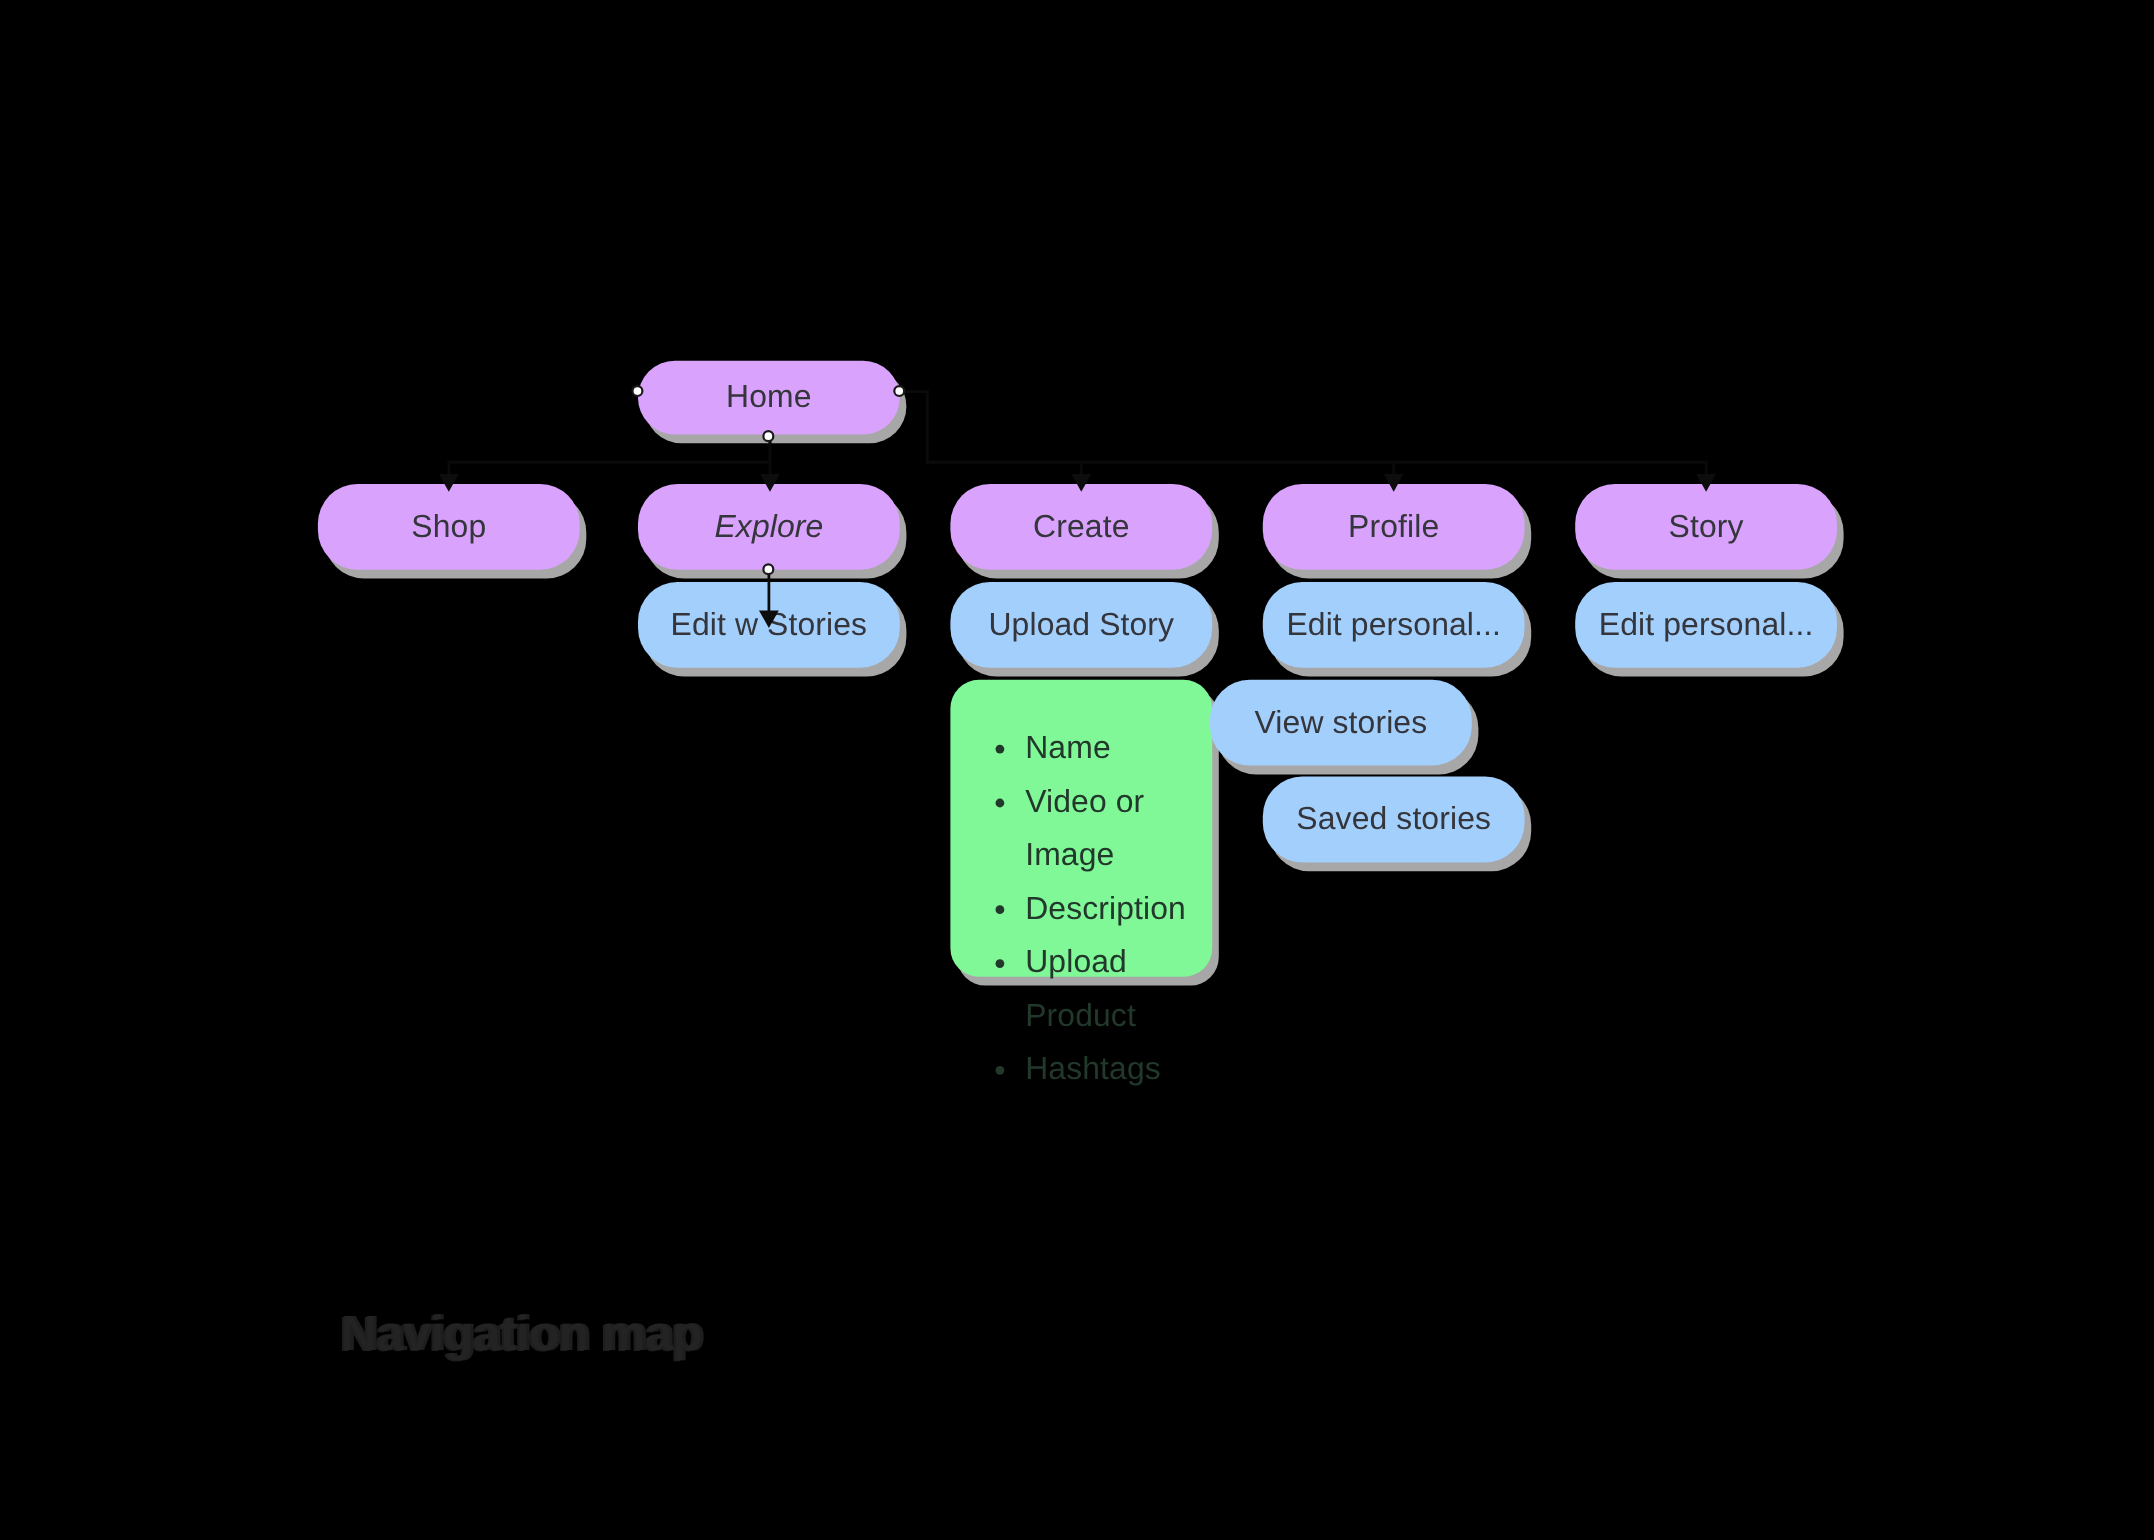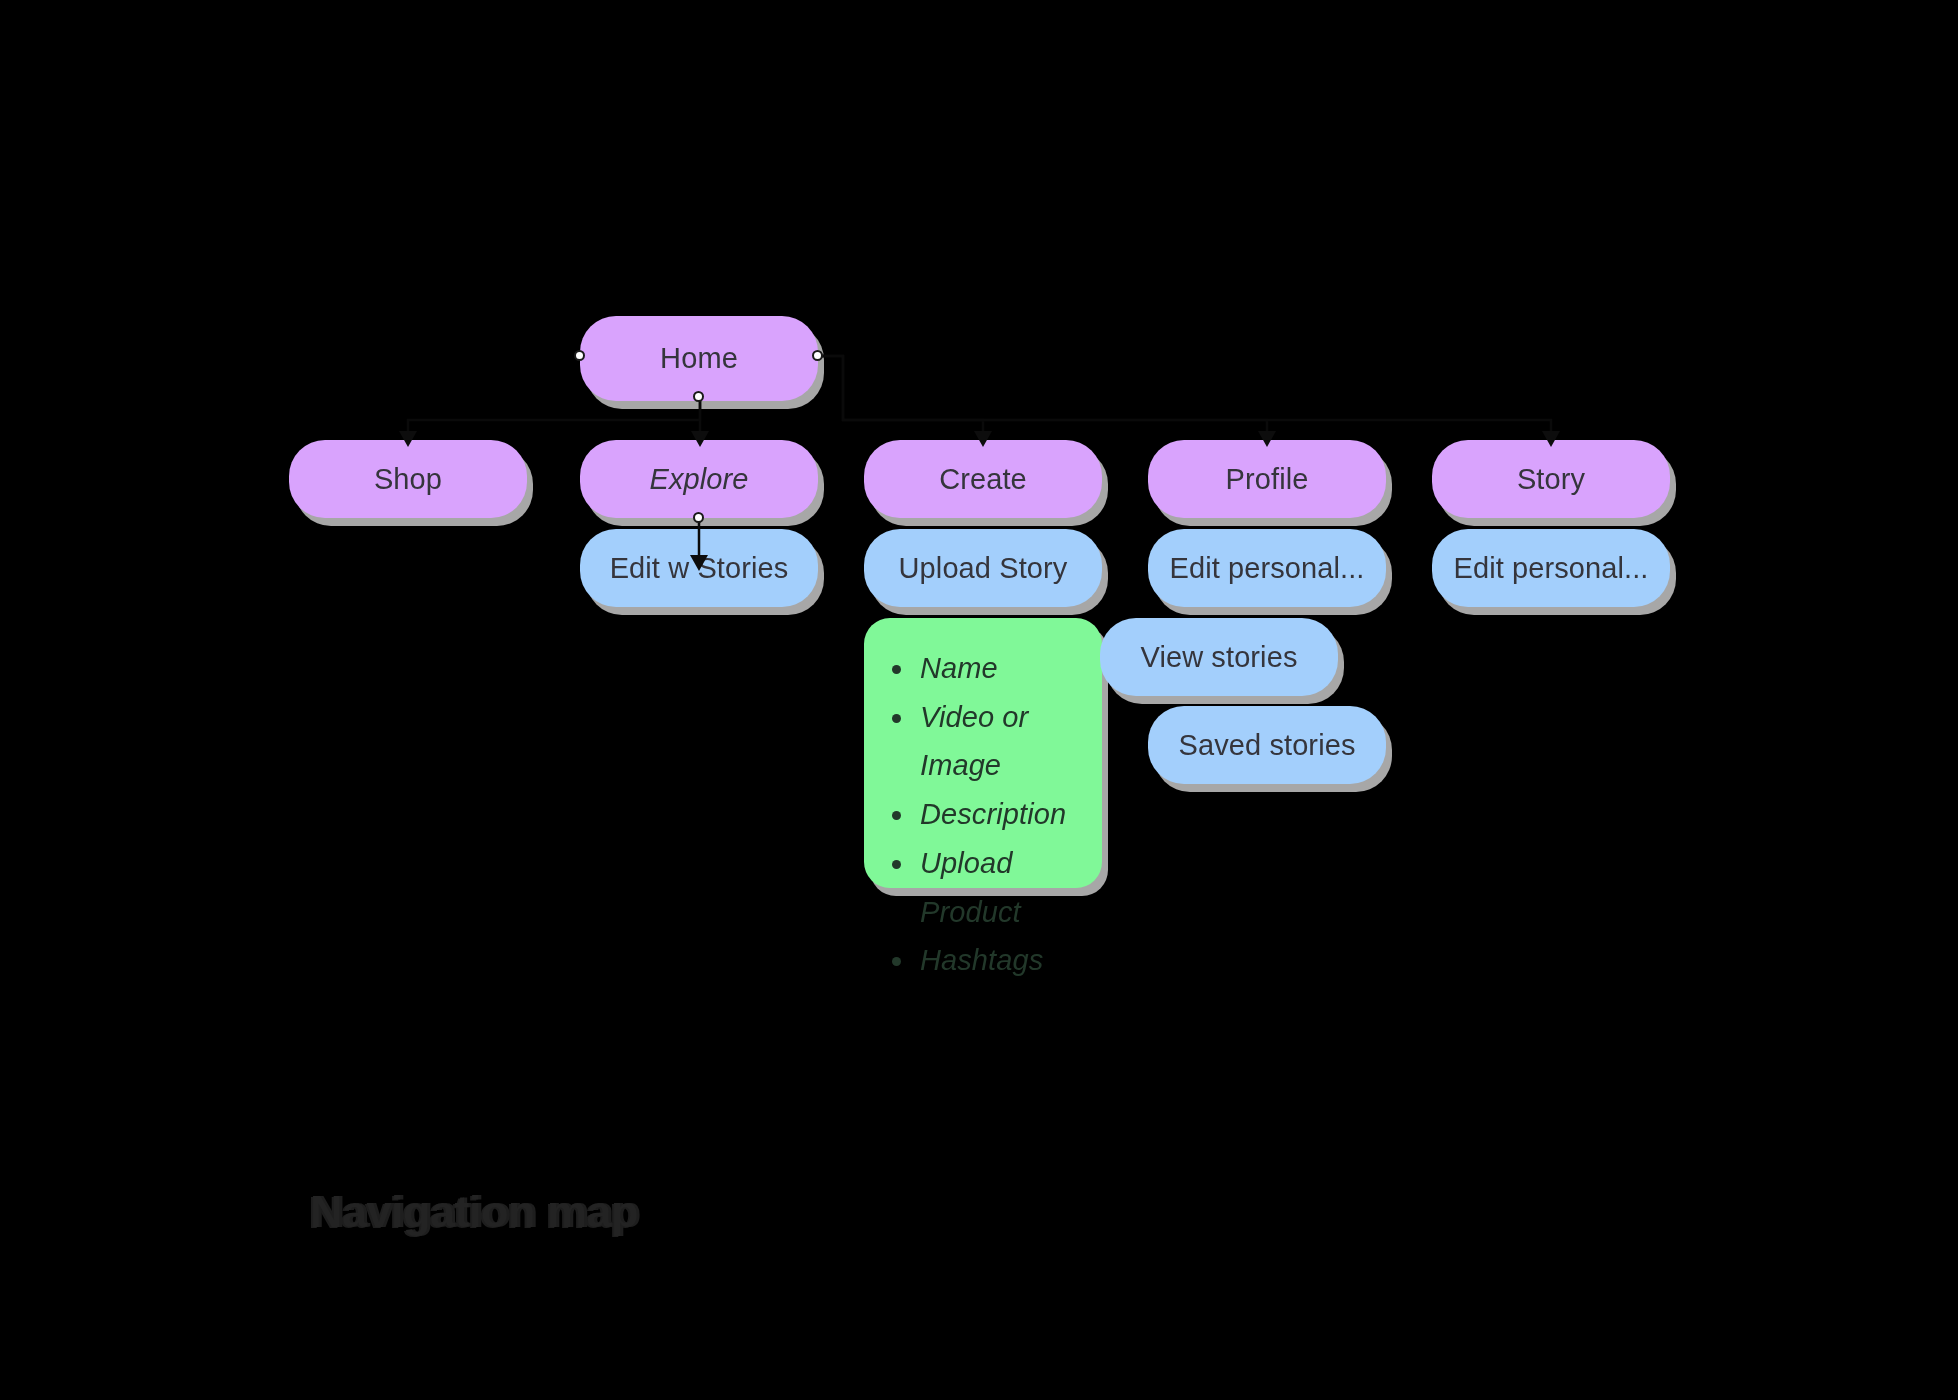--- a/index.html
+++ b/index.html
@@ -51,28 +51,27 @@
     display: block;
     padding: 0 14px;
     white-space: nowrap;
     overflow: hidden;
     text-overflow: ellipsis;
     max-width: 100%;
   }
 
   
   .bullet-list {
-    margin: 0;
+    margin: 12px;
     padding: 26px 18px 22px 52px;
     list-style: disc;
     text-align: left;
     color: #22382a;
     font-size: 29px;
     line-height: 1.68;
-    font-style: italic;
   }
   .bullet-list li { padding-left: 4px; }
 
   
   .handle {
     position: absolute;
     width: 11px;
     height: 11px;
     border-radius: 50%;
     background: #ffffff;
@@ -131,21 +130,21 @@
     <path class="edge-line" d="M 818 356 L 843 356 L 843 420 L 1267 420 L 1267 436"></path>
     <polygon class="arrowhead" points="1267,447 1258,431 1276,431"></polygon>
 
     <path class="edge-line" d="M 818 356 L 843 356 L 843 420 L 1551 420 L 1551 436"></path>
     <polygon class="arrowhead" points="1551,447 1542,431 1560,431"></polygon>
 
     <path class="edge-line" d="M 699 521 L 699 560"></path>
     <polygon class="arrowhead" points="699,571 690,555 708,555"></polygon>
   </svg>
 
-  <div class="node purple" style="left:580px; top:316px; width:238px; height:85px;">
+  <div class="node purple" style="left:580px; top:328px; width:238px; height:67px;">
     <span class="node-label">Home</span>
   </div>
   <div class="handle" style="left:574px; top:350px;"></div>
   <div class="handle" style="left:812px; top:350px;"></div>
   <div class="handle" style="left:693px; top:391px;"></div>
 
   <div class="node purple" style="left:289px; top:440px; width:238px; height:78px;">
     <span class="node-label">Shop</span>
   </div>
 

